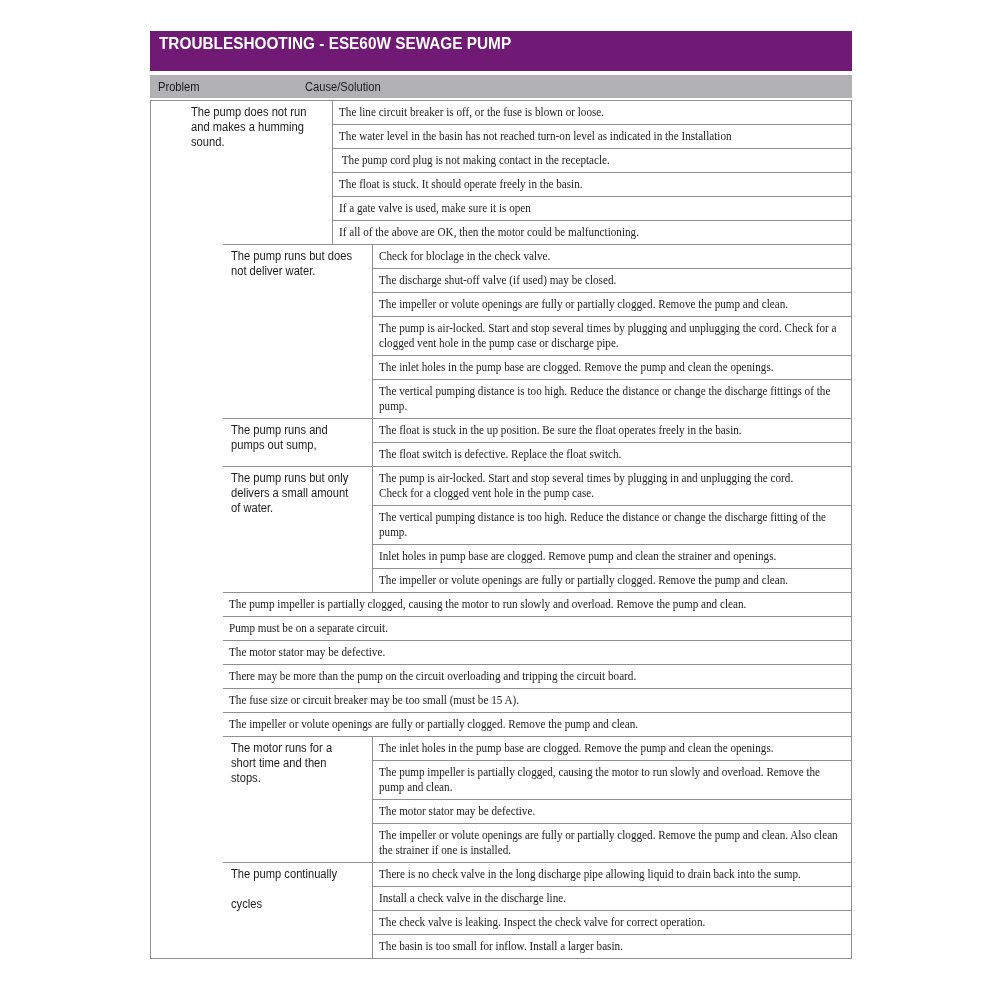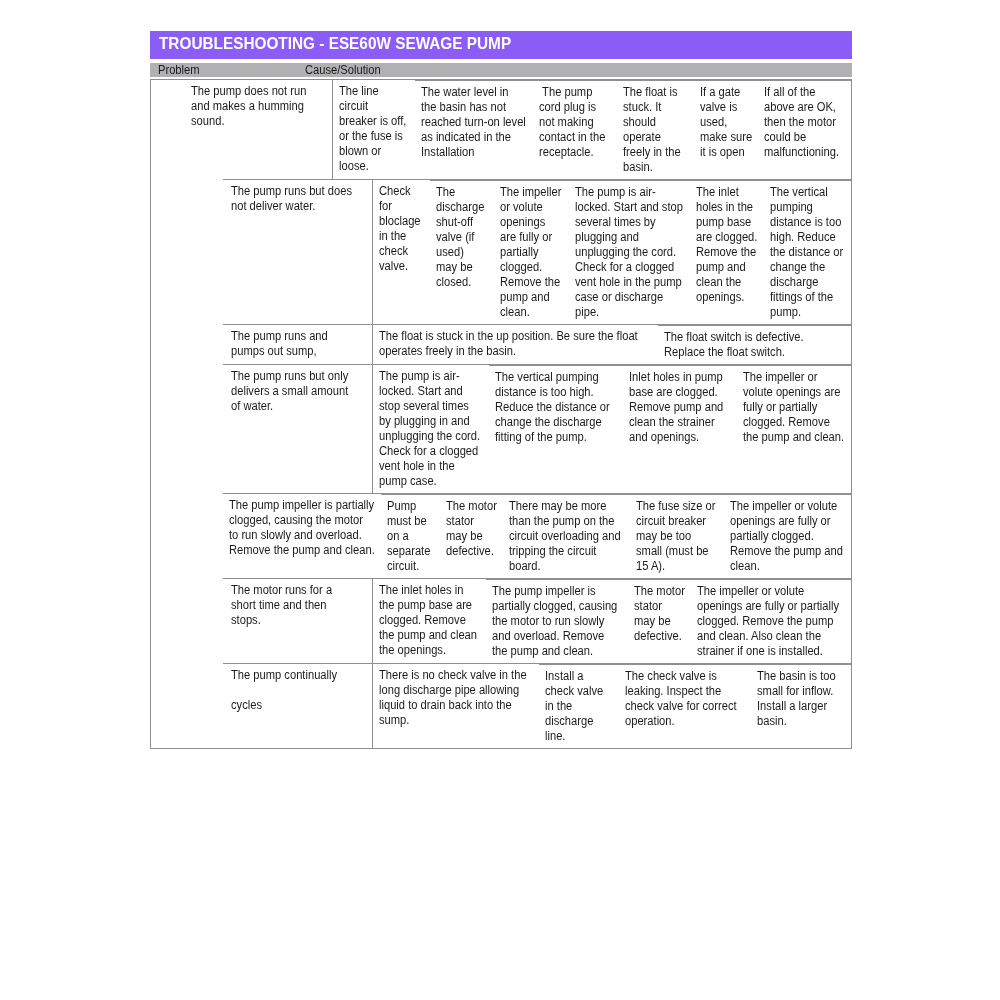--- a/index.html
+++ b/index.html
@@ -3,39 +3,39 @@
 <meta charset="utf-8">
 <style>
   html,body{margin:0;padding:0;}
   body{
     width:1000px;height:1000px;background:#ffffff;position:relative;
     font-family:"Liberation Sans","DejaVu Sans",sans-serif;color:#1b1b1b;
     -webkit-font-smoothing:antialiased;
   }
   .doc{position:absolute;left:150px;top:31px;width:702px;}
   .title-bar{
-    background:#8b5cf6;color:#ffffff;height:28px;line-height:24px;
+    background:#701a75;color:#ffffff;height:40px;line-height:24px;
     font-weight:bold;font-size:16.5px;padding-left:9px;box-sizing:border-box;
     margin-bottom:4px;white-space:nowrap;overflow:hidden;
   }
   .title-bar .ct{width:107.5%;}
   .header-row{
-    display:flex;background:#b1b1b4;height:14px;align-items:center;
+    display:flex;background:#b1b1b4;height:23px;align-items:center;
     font-size:12px;margin-bottom:2px;
   }
   .header-row .col-problem{width:150px;padding-left:8px;box-sizing:border-box;overflow:hidden;white-space:nowrap;}
   .header-row .col-cause{flex:1;padding-left:5px;overflow:hidden;white-space:nowrap;}
   .tbl{border:1.5px solid #8f8f8f;padding-left:32px;}
   .group{display:flex;}
   .group + .group{border-top:1.5px solid #8f8f8f;margin-left:40px;}
   .problem-cell{
     width:150px;box-sizing:border-box;border-right:1.5px solid #8f8f8f;
     padding:4px 14px 4px 8px;font-size:12px;line-height:15px;
   }
-  .cause-rows{flex:1;display:flex;flex-direction:row;}
+  .cause-rows{flex:1;display:flex;flex-direction:column;font-family:Liberation Serif, serif;}
   .cause-cell{
     padding:4px 6px;font-size:12px;line-height:15px;min-height:23px;
     box-sizing:border-box;
   }
   .cause-cell + .cause-cell{border-top:1.5px solid #8f8f8f;}
   
   .ct{
     display:block;width:107.53%;transform:scaleX(0.93);transform-origin:0 0;
     white-space:pre-wrap;
   }

